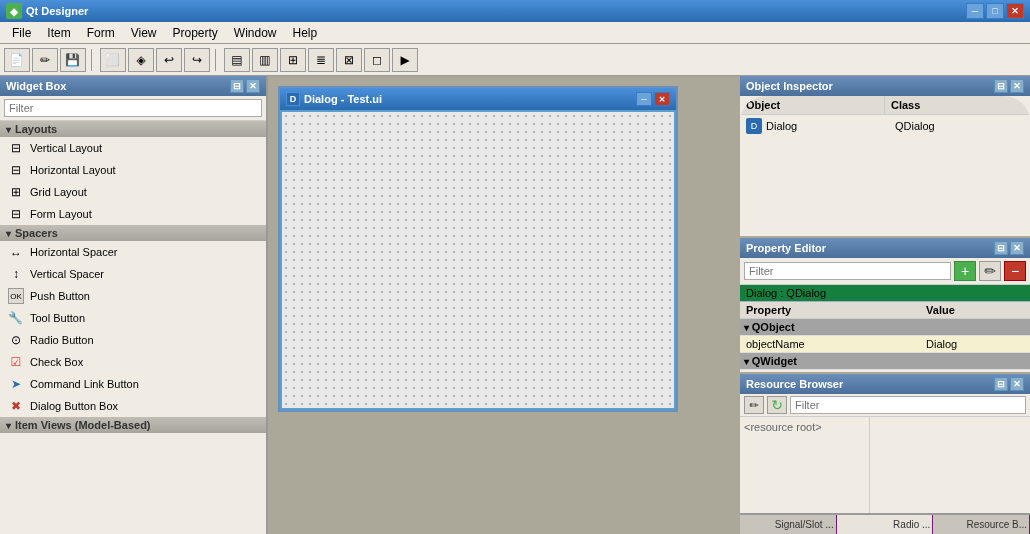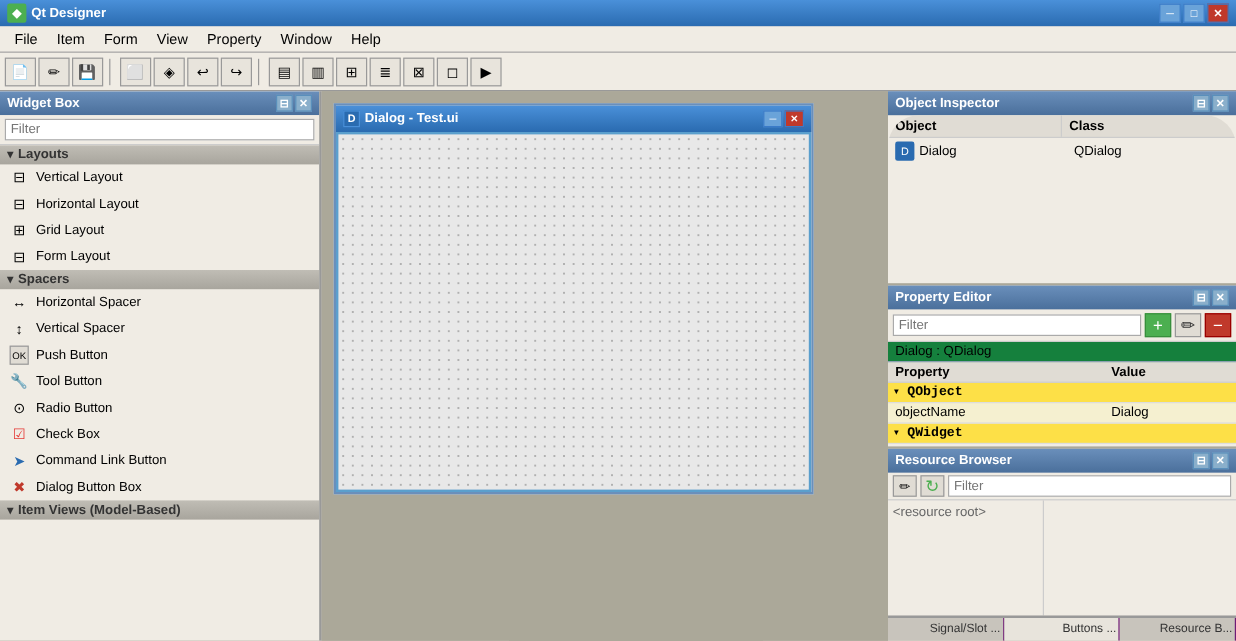--- a/index.html
+++ b/index.html
@@ -377,24 +377,23 @@
       padding: 2px 6px;
       text-align: left;
       border-bottom: 1px solid #ccc;
       font-weight: bold;
     }
     .prop-table td {
       padding: 2px 6px;
       border-bottom: 1px solid #ddd;
     }
     .prop-section-row td {
-      background: #fde047;
+      background: #a3a3a3;
       font-weight: bold;
       padding: 2px 4px;
-      font-family: Liberation Mono, monospace;
     }
     .prop-section-row td::before {
       content: '▾ ';
       font-size: 10px;
     }
     .prop-highlighted td {
       background: #f5f0d0;
     }
 
     
@@ -666,19 +665,19 @@
       </div>
       <div class="resource-content">
         <div class="resource-tree">
           <span>&lt;resource root&gt;</span>
         </div>
         <div class="resource-files"></div>
       </div>
 
       <div class="right-bottom-tabs">
         <div class="right-bottom-tab">Signal/Slot ...</div>
-        <div class="right-bottom-tab active">Buttons ...</div>
+        <div class="right-bottom-tab active">Radio ...</div>
         <div class="right-bottom-tab">Resource B...</div>
       </div>
     </div>
 
   </div>
 </div>
 
 </body></html>

